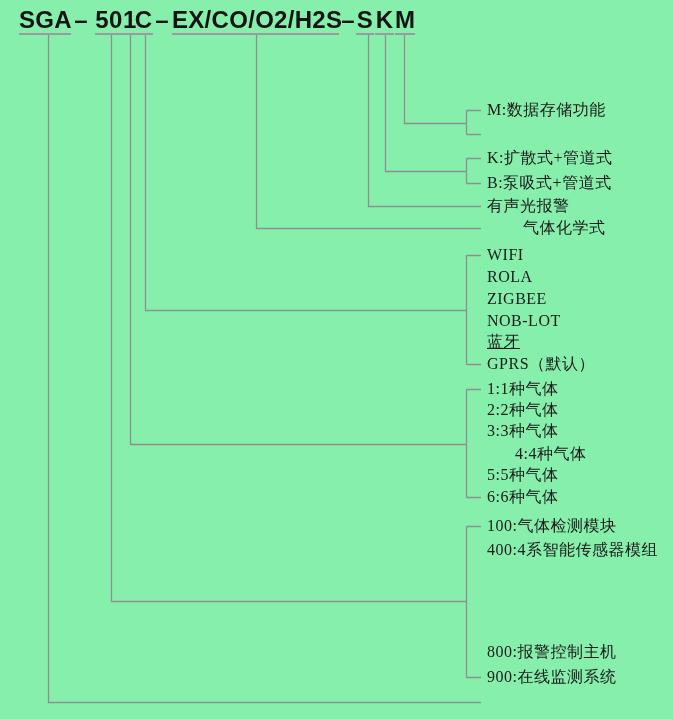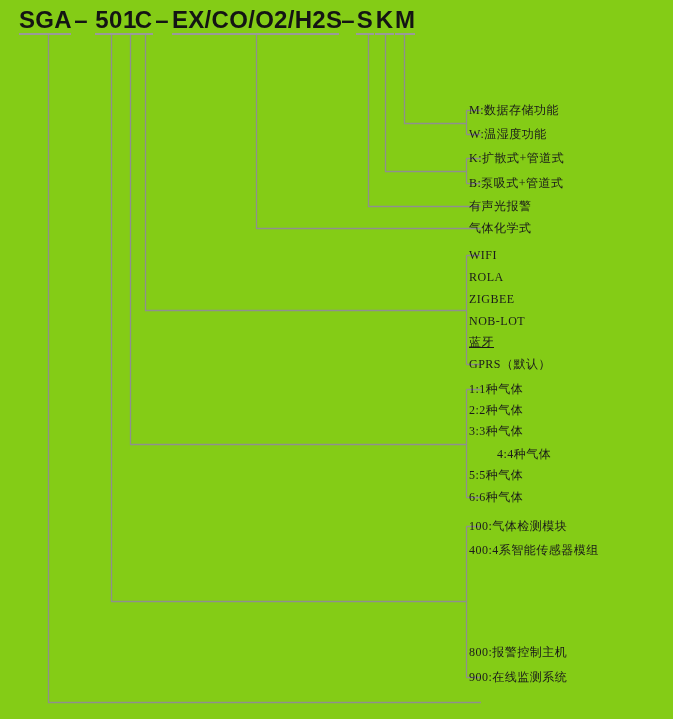--- a/index.html
+++ b/index.html
@@ -1,37 +1,37 @@
 <!DOCTYPE html>
 <html><head>
 <meta charset="utf-8">
 <style>
   html,body{margin:0;padding:0;background:#ffffff;}
   .stage{
     position:relative;
     width:673px;height:719px;
-    background:#84cc16;
+    background:#86efac;
     overflow:hidden;
     font-family:"Liberation Serif","DejaVu Serif",serif;
   }
   
   .wires{position:absolute;left:0;top:0;width:673px;height:719px;}
   .wires path{stroke:#8f8f8f;stroke-width:1.3;fill:none;}
   
   .seg{
     position:absolute;top:7px;height:26px;line-height:26px;
     font-family:"Liberation Sans","DejaVu Sans",sans-serif;
     font-weight:bold;font-size:24px;color:#141414;
     text-align:center;white-space:nowrap;letter-spacing:0.3px;
   }
   .seg.u{border-bottom:2px solid #9a9a9a;}
   
   .lbl{
-    position:absolute;left:469px;height:22px;line-height:22px;
-    font-size:12px;color:#1a1a1a;white-space:nowrap;letter-spacing:0.5px;
+    position:absolute;left:487px;height:22px;line-height:22px;
+    font-size:16px;color:#1a1a1a;white-space:nowrap;letter-spacing:0.5px;
   }
 </style>
 </head>
 <body>
 
 <div class="stage">
 
   <svg class="wires" viewBox="0 0 673 719" xmlns="http://www.w3.org/2000/svg">
     <path d="M48.5 35 V702.5 H481"></path>
     <path d="M111.5 35 V601.5 H466.5 M466.5 526.5 V677.5 M466.5 526.5 H481 M466.5 677.5 H481"></path>
@@ -49,27 +49,26 @@
   <span class="seg u" style="left:123px;width:11px;">1</span>
   <span class="seg u" style="left:134px;width:19px;">C</span>
   <span class="seg" style="left:153px;width:18px;">–</span>
   <span class="seg u" style="left:172px;width:167px;">EX/CO/O2/H2S</span>
   <span class="seg" style="left:340px;width:16px;">–</span>
   <span class="seg u" style="left:356px;width:18px;">S</span>
   <span class="seg u" style="left:375px;width:19px;">K</span>
   <span class="seg u" style="left:395px;width:20px;">M</span>
 
   <div class="lbl" style="top:99px;">M:数据存储功能</div>
-  <div class="lbl" style="top:123px;">W:温湿度功能</div>
 
   <div class="lbl" style="top:147px;">K:扩散式+管道式</div>
   <div class="lbl" style="top:172px;text-align:right;">B:泵吸式+管道式</div>
 
   <div class="lbl" style="top:195px;">有声光报警</div>
-  <div class="lbl" style="top:217px;">气体化学式</div>
+  <div class="lbl" style="top:217px;margin-left:36px;">气体化学式</div>
 
   <div class="lbl" style="top:244px;">WIFI</div>
   <div class="lbl" style="top:266px;">ROLA</div>
   <div class="lbl" style="top:288px;">ZIGBEE</div>
   <div class="lbl" style="top:310px;">NOB-LOT</div>
   <div class="lbl" style="top:331px;text-decoration:underline;">蓝牙</div>
   <div class="lbl" style="top:353px;">GPRS（默认）</div>
 
   <div class="lbl" style="top:378px;">1:1种气体</div>
   <div class="lbl" style="top:399px;">2:2种气体</div>

